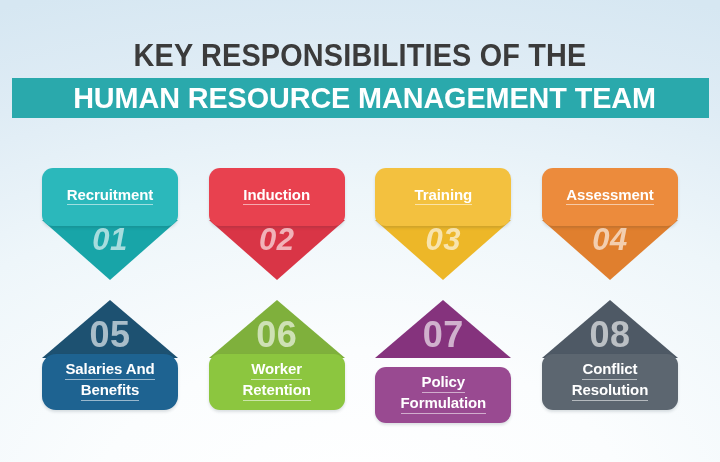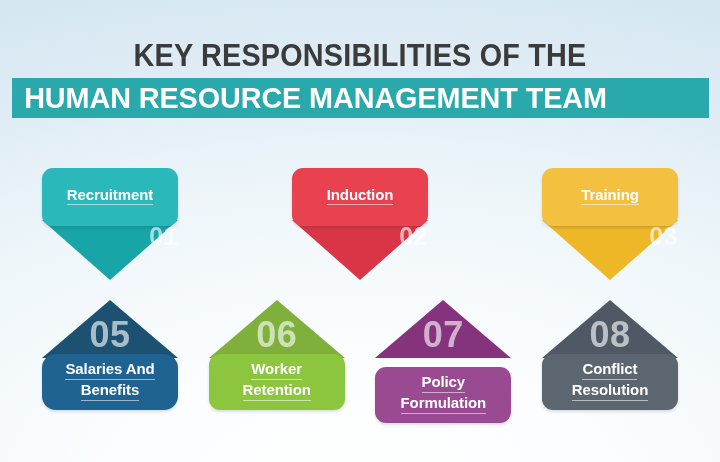--- a/index.html
+++ b/index.html
@@ -44,22 +44,23 @@
   }
   .title-band {
     position: absolute;
     left: 12px;
     top: 78px;
     width: 697px;
     height: 40px;
     background: #2aa9ac;
     display: flex;
     align-items: center;
-    justify-content: flex-start;
+    justify-content: center;
     box-sizing: border-box;
+    padding-left: 7px;
   }
   .title-line2 {
     color: #ffffff;
     font-size: 30px;
     font-weight: bold;
     letter-spacing: -0.1px;
     line-height: 1;
     transform: scaleX(0.96);
     white-space: nowrap;
     margin-top: -1px;
@@ -102,27 +103,28 @@
     height: 0;
     border-left: 68px solid transparent;
     border-right: 68px solid transparent;
     z-index: 1;
   }
   .card-down .num {
     position: absolute;
     left: 0;
     top: 56px;
     width: 136px;
-    text-align: right;
+    text-align: center;
     z-index: 3;
-    font-size: 25px;
+    font-size: 31px;
     font-weight: bold;
     line-height: 1;
     color: rgba(255,255,255,0.62);
     letter-spacing: 0.5px;
+    font-style: italic;
   }
 
   
   .card-up .tail {
     position: absolute;
     left: 0;
     top: 0;
     width: 0;
     height: 0;
     border-left: 68px solid transparent;
@@ -213,20 +215,29 @@
     <div class="card card-down">
       <div class="tail" style="border-top: 60px solid rgb(237, 183, 40);"></div>
       <div class="head" style="background: rgb(243, 193, 63);">
         <div class="label">
             <span class="ln">Training</span>
           </div>
       </div>
       <div class="num">03</div>
     </div>
 
+    <div class="card card-down">
+      <div class="tail" style="border-top: 60px solid rgb(224, 127, 46);"></div>
+      <div class="head" style="background: rgb(236, 139, 60);">
+        <div class="label">
+            <span class="ln">Assessment</span>
+          </div>
+      </div>
+      <div class="num">04</div>
+    </div>
   </div>
 
   <div class="row" id="row-bottom">
     <div class="card card-up">
       <div class="tail" style="border-bottom: 58px solid rgb(29, 81, 113);"></div>
       <div class="head" style="background: rgb(30, 99, 145); border-radius: 14px;">
         <div class="label">
             <span class="ln">Salaries And</span>
             <span class="ln">Benefits</span>
           </div>

